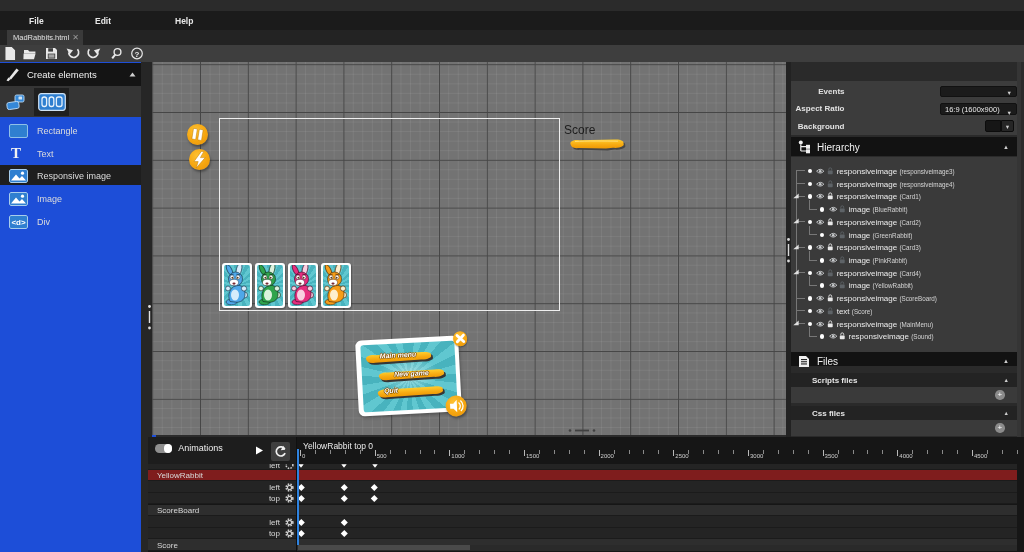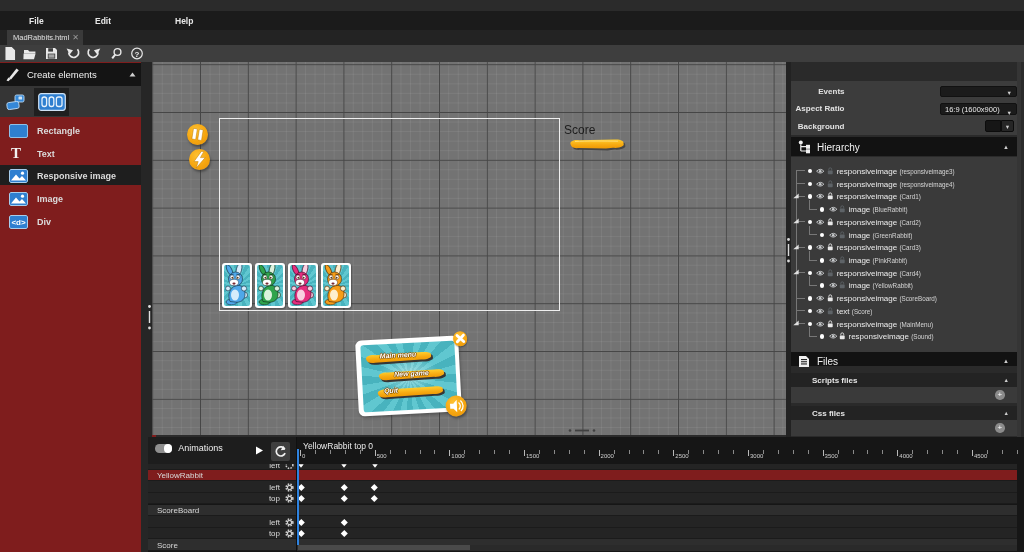--- a/index.html
+++ b/index.html
@@ -13,28 +13,28 @@
   #titlebar .ttl { position:absolute; left:15px; top:1px; font-size:8px; color:#1a1a1a; font-weight:bold; }
   #menubar { left:0; top:11px; width:1024px; height:19px; background:#1b1b1b; }
   .menuitem { position:absolute; top:5px; font-size:8.5px; color:#e8e8e8; font-weight:bold; }
   #tabbar { left:0; top:30px; width:1024px; height:15px; background:#232323; }
   #tab1 { position:absolute; left:7px; top:0; width:76px; height:15px; background:#3a3a3a;
           color:#e0e0e0; font-size:7.5px; line-height:15px; padding-left:6px; }
   #tab1 .x { position:absolute; right:4px; top:0; color:#9a9a9a; font-size:8px; }
   #toolbar { left:0; top:45px; width:1024px; height:17px; background:#3e3e3e; }
 
   
-  #leftpanel { left:0; top:62px; width:156px; height:490px; background:#7f1d1d; }
+  #leftpanel { left:0; top:62px; width:156px; height:490px; background:#1d4ed8; }
   #lp-head { position:absolute; left:0; top:1px; width:141px; height:23px; background:#141414;
              color:#f0f0f0; font-size:9.5px; line-height:23px; }
   #lp-head .cap { position:absolute; left:27px; top:0; }
   #lp-tabs { position:absolute; left:0; top:24px; width:141px; height:31px; background:#353535; }
   #lp-selbox { position:absolute; left:34px; top:1.5px; width:35px; height:28px; background:#1f1f1f; }
   .lp-item { position:absolute; left:0; width:141px; height:19px; color:#dcdcdc; font-size:9px; }
-  .lp-item .lbl { position:absolute; left:37px; top:4px;font-weight:bold; }
+  .lp-item .lbl { position:absolute; left:37px; top:4px; }
   .lp-ico { position:absolute; left:9px; top:2px; width:19px; height:14px; border-radius:2px; }
   #lp-sel { position:absolute; left:0; top:103px; width:141px; height:20px; background:#1e1e1e; }
 
   
   #gutL { left:141px; top:62px; width:11px; height:490px; background:#262626; }
   #gutR { left:786px; top:62px; width:5px; height:375px; background:#222; }
 
   
   #canvas { left:152px; top:62px; width:634px; height:373px; overflow:hidden;
     background-color:#737373;

